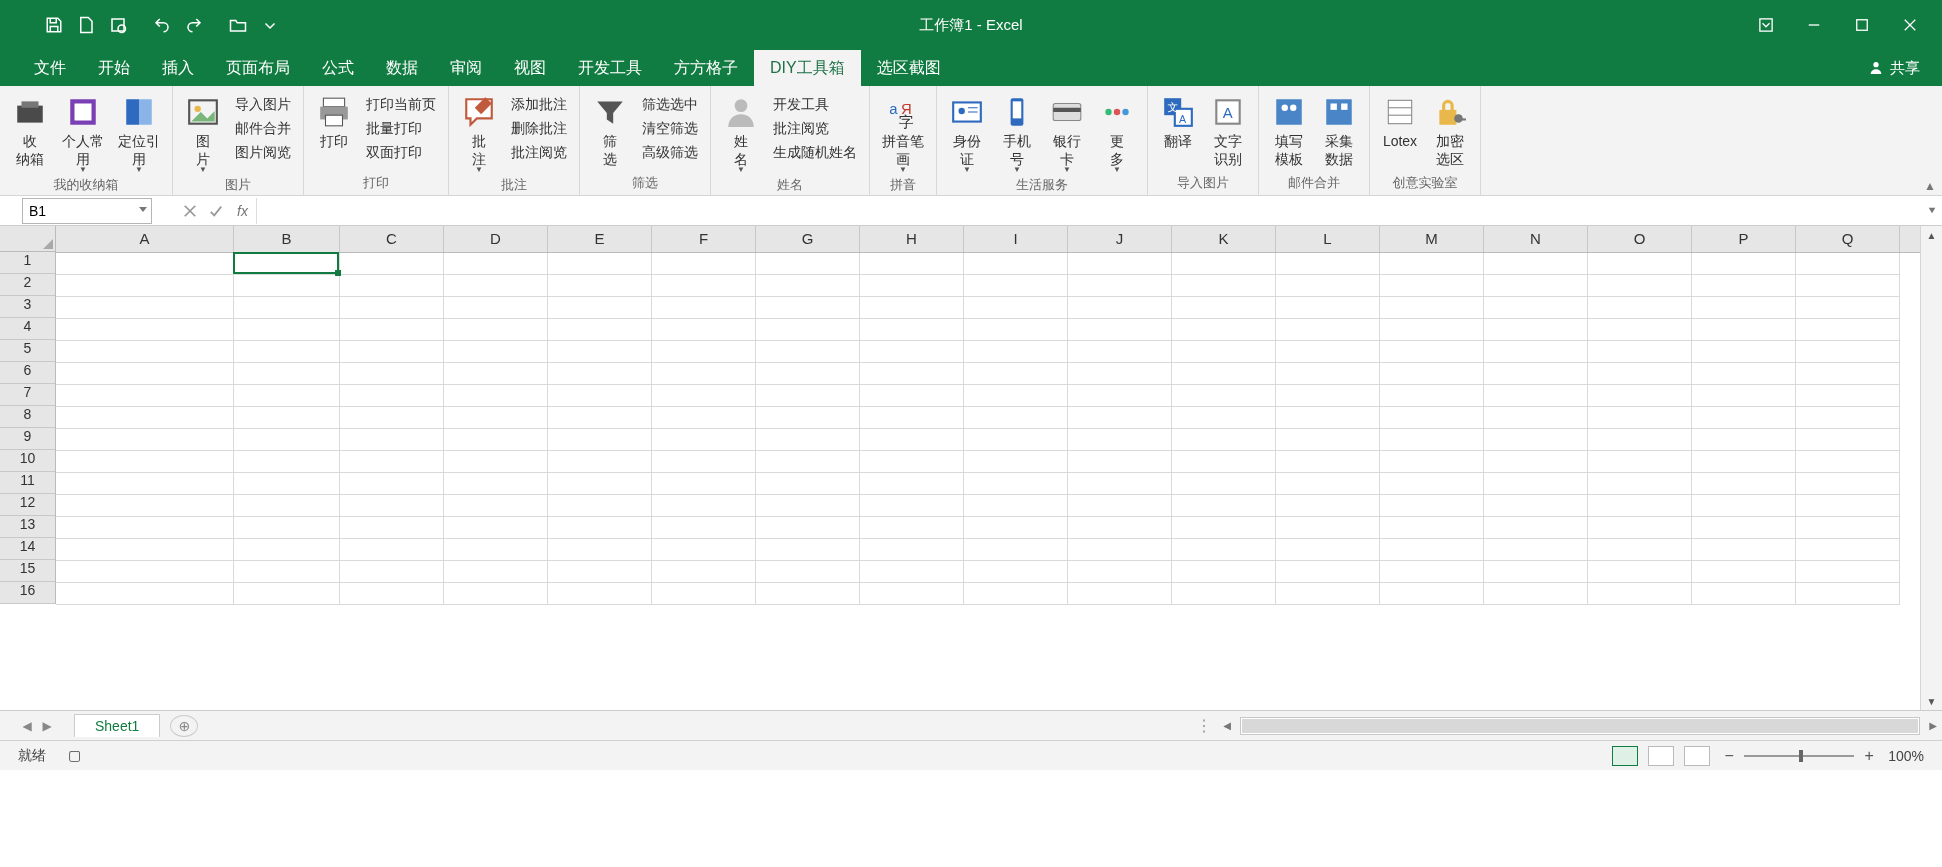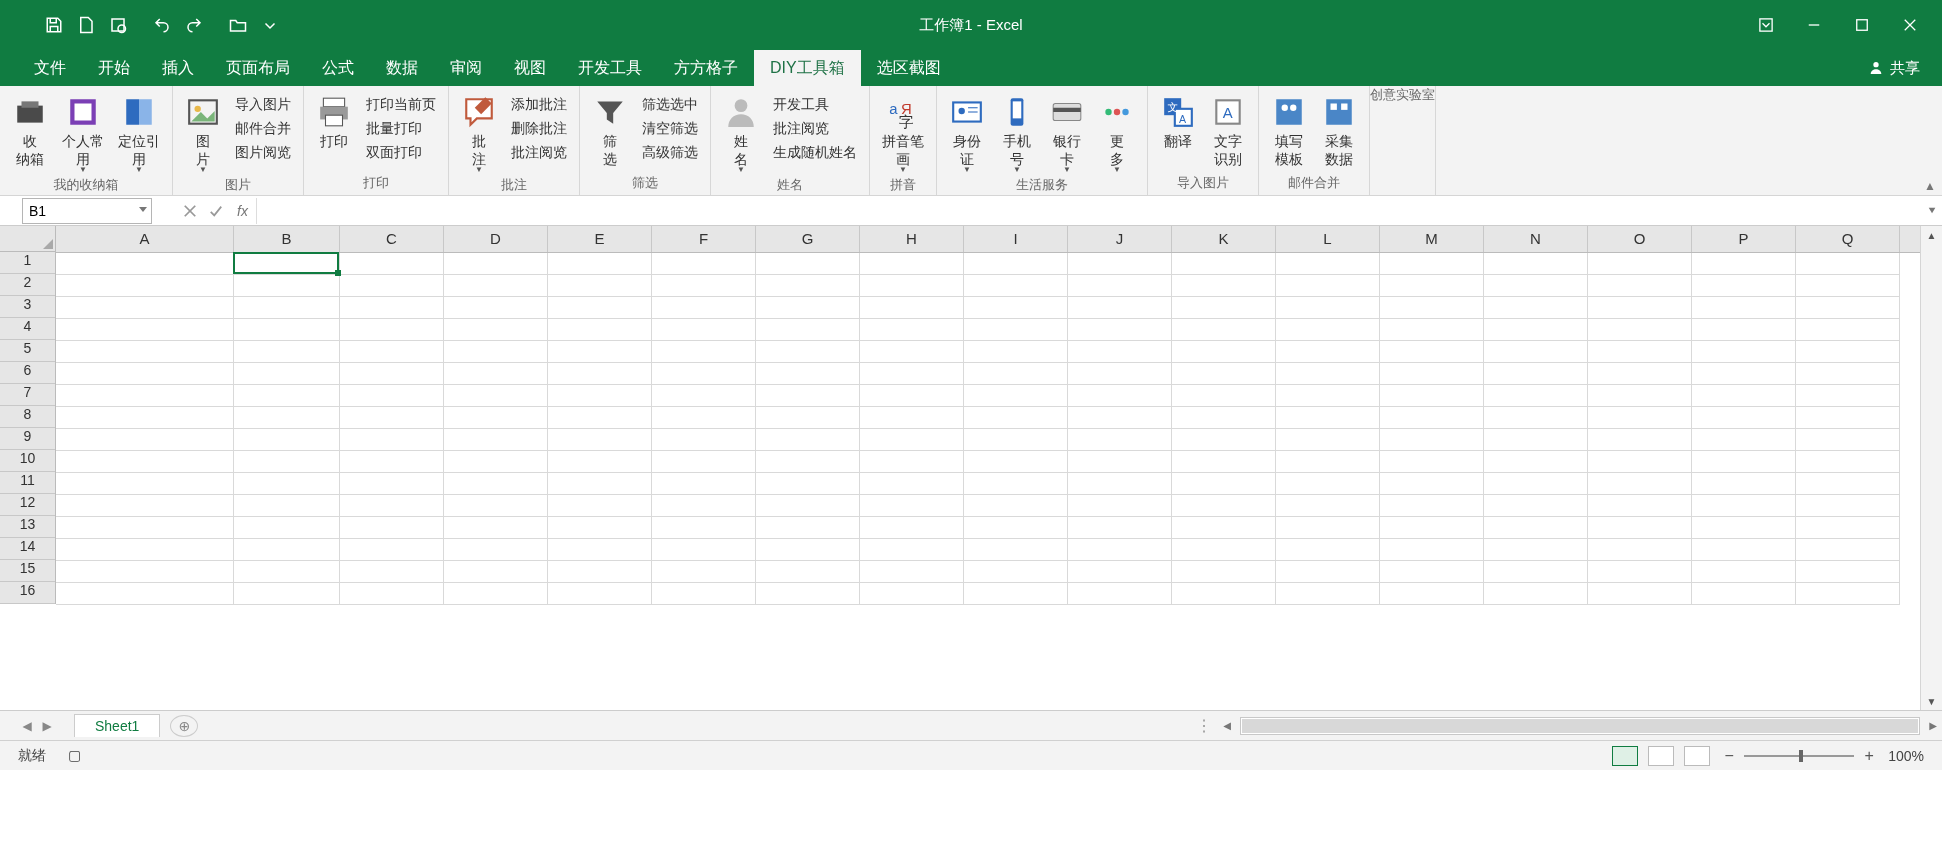--- a/index.html
+++ b/index.html
@@ -437,20 +437,44 @@
               <rect x="18" y="8" width="6" height="6" fill="#fff"></rect>
             </svg>
           </div>
           <div class="lbl">采集
 数据</div>
         </div>
       </div>
       <div class="rgroup-label">邮件合并</div>
     </div>
     <div class="rgroup">
+      <div class="rgroup-body">
+        <div class="bigbtn">
+          <div class="ico">
+            <svg viewBox="0 0 32 32">
+              <rect x="5" y="5" width="22" height="22" fill="#fff" stroke="#888"></rect>
+              <line x1="5" y1="12" x2="27" y2="12" stroke="#888"></line>
+              <line x1="5" y1="19" x2="27" y2="19" stroke="#888"></line>
+            </svg>
+          </div>
+          <div class="lbl">Lotex</div>
+        </div>
+        <div class="bigbtn">
+          <div class="ico">
+            <svg viewBox="0 0 32 32">
+              <rect x="6" y="14" width="16" height="14" fill="#e8b84a"></rect>
+              <path d="M10 14v-4a4 4 0 0 1 8 0v4" fill="none" stroke="#e8b84a" stroke-width="3"></path>
+              <circle cx="24" cy="22" r="4" fill="#777"></circle>
+              <rect x="27" y="22" width="4" height="2" fill="#777"></rect>
+            </svg>
+          </div>
+          <div class="lbl">加密
+选区</div>
+        </div>
+      </div>
       <div class="rgroup-label">创意实验室</div>
     </div>
     <div class="ribbon-collapse">▲</div>
 </div>
 
 <div class="formula-bar">
   <div class="name-box">
     <span>B1</span>
     <div class="dd-tri"></div>
   </div>

